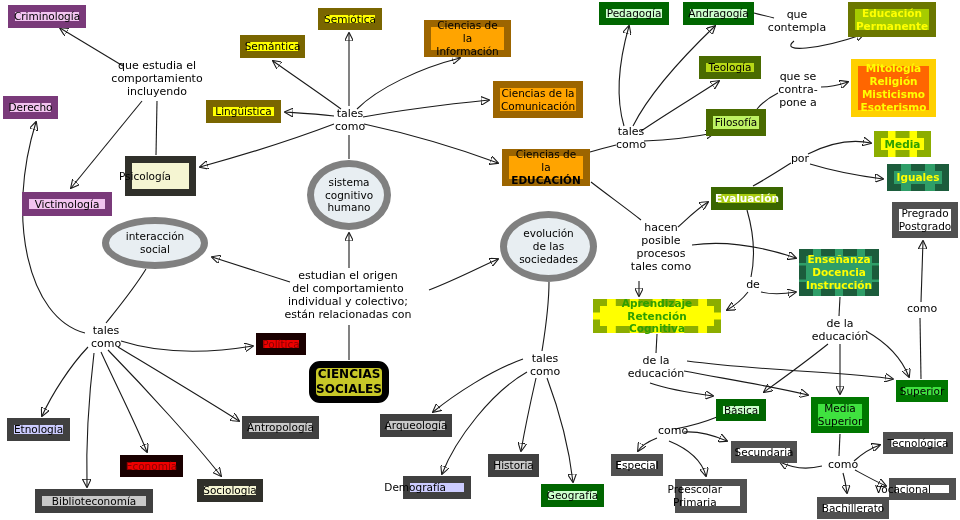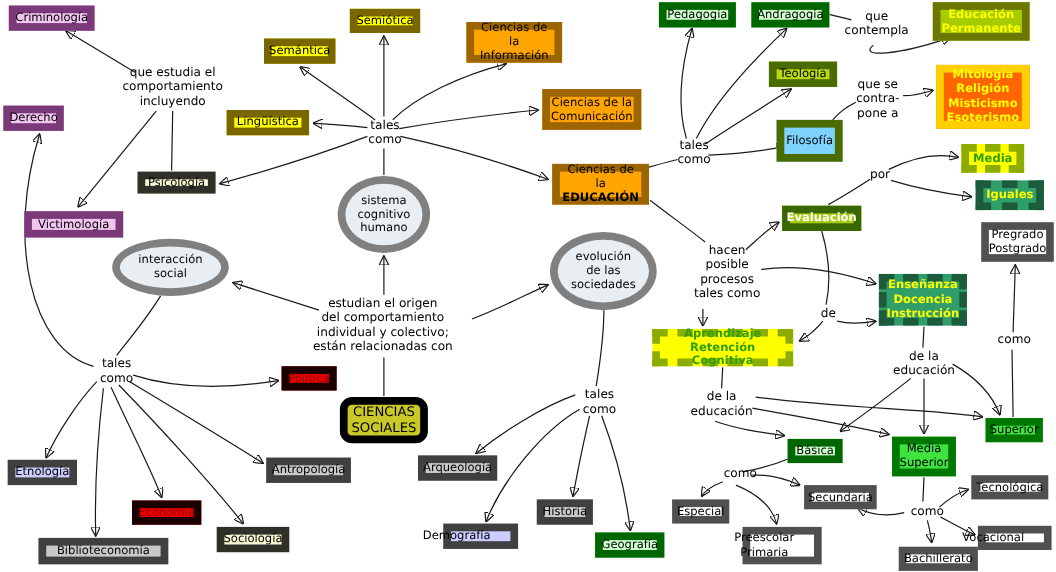--- a/index.html
+++ b/index.html
@@ -108,21 +108,21 @@
     <div class="node shape-rect" style="left: 3px; top: 96px; width: 55px; height: 23px; background: rgb(242, 196, 240); color: rgb(0, 0, 0); border-color: rgb(122, 58, 122);">
       <div>
         <span>Derecho</span>
       </div>
     </div>
     <div class="node shape-rect" style="left: 22px; top: 192px; width: 90px; height: 24px; background: rgb(242, 196, 240); color: rgb(0, 0, 0); border-color: rgb(122, 58, 122);">
       <div>
         <span>Victimología</span>
       </div>
     </div>
-    <div class="node shape-rect" style="left: 125px; top: 156px; width: 71px; height: 20px; background: rgb(245, 245, 210); color: rgb(0, 0, 0); border-color: rgb(48, 48, 42);">
+    <div class="node shape-rect" style="left: 125px; top: 156px; width: 71px; height: 40px; background: rgb(245, 245, 210); color: rgb(0, 0, 0); border-color: rgb(48, 48, 42); justify-content: flex-end;">
       <div>
         <span>Psicología</span>
       </div>
     </div>
     <div class="node shape-rect" style="left: 240px; top: 35px; width: 65px; height: 23px; background: rgb(255, 255, 0); color: rgb(0, 0, 0); border-color: rgb(122, 102, 0); justify-content: center;">
       <div>
         <span>Semántica</span>
       </div>
     </div>
     <div class="node shape-rect" style="left: 318px; top: 8px; width: 64px; height: 22px; background: rgb(255, 255, 0); color: rgb(0, 0, 0); border-color: rgb(122, 102, 0);">
@@ -175,21 +175,21 @@
       </div>
     </div>
     <div class="node shape-rect" style="left: 851px; top: 59px; width: 85px; height: 58px; background: rgb(255, 102, 0); color: rgb(255, 255, 0); border-color: rgb(255, 208, 0); font-weight: bold;">
       <div>
         <span>Mitología</span>
         <span>Religión</span>
         <span>Misticismo</span>
         <span>Esoterismo</span>
       </div>
     </div>
-    <div class="node shape-rect" style="left: 706px; top: 109px; width: 60px; height: 38px; background: #7dd3fc; color: rgb(0, 0, 0); border-color: rgb(74, 107, 0);">
+    <div class="node shape-rect" style="left: 706px; top: 109px; width: 60px; height: 27px; background: #bef264; color: rgb(0, 0, 0); border-color: rgb(74, 107, 0);">
       <div>
         <span>Filosofía</span>
       </div>
     </div>
     <div class="node shape-rect" style="left: 874px; top: 131px; width: 57px; height: 26px; background: rgb(255, 255, 0); color: rgb(47, 160, 0); border-color: rgb(140, 173, 0); border-style: dashed; font-weight: bold;">
       <div>
         <span>Media</span>
       </div>
     </div>
     <div class="node shape-rect" style="left: 887px; top: 164px; width: 62px; height: 27px; background: rgb(47, 158, 104); color: rgb(255, 255, 0); border-color: rgb(28, 92, 60); border-style: dashed; font-weight: bold;">
@@ -214,21 +214,21 @@
         <span>Docencia</span>
         <span>Instrucción</span>
       </div>
     </div>
     <div class="node shape-rect" style="left: 593px; top: 299px; width: 128px; height: 34px; background: rgb(255, 255, 0); color: rgb(47, 160, 0); border-color: rgb(140, 173, 0); border-style: dashed; font-weight: bold;">
       <div>
         <span>Aprendizaje</span>
         <span>Retención Cognitiva</span>
       </div>
     </div>
-    <div class="node shape-round" style="left: 309px; top: 361px; width: 80px; height: 42px; background: rgb(200, 200, 40); color: rgb(0, 0, 0); border-color: rgb(0, 0, 0); font-weight: normal;">
+    <div class="node shape-round" style="left: 309px; top: 361px; width: 80px; height: 42px; background: rgb(200, 200, 40); color: rgb(0, 0, 0); border-color: rgb(0, 0, 0); font-weight: bold;">
       <div>
         <span>CIENCIAS</span>
         <span>SOCIALES</span>
       </div>
     </div>
     <div class="node shape-rect" style="left: 256px; top: 333px; width: 50px; height: 22px; background: rgb(238, 0, 0); color: rgb(139, 0, 0); border-color: rgb(26, 0, 0);">
       <div>
         <span>Política</span>
       </div>
     </div>

